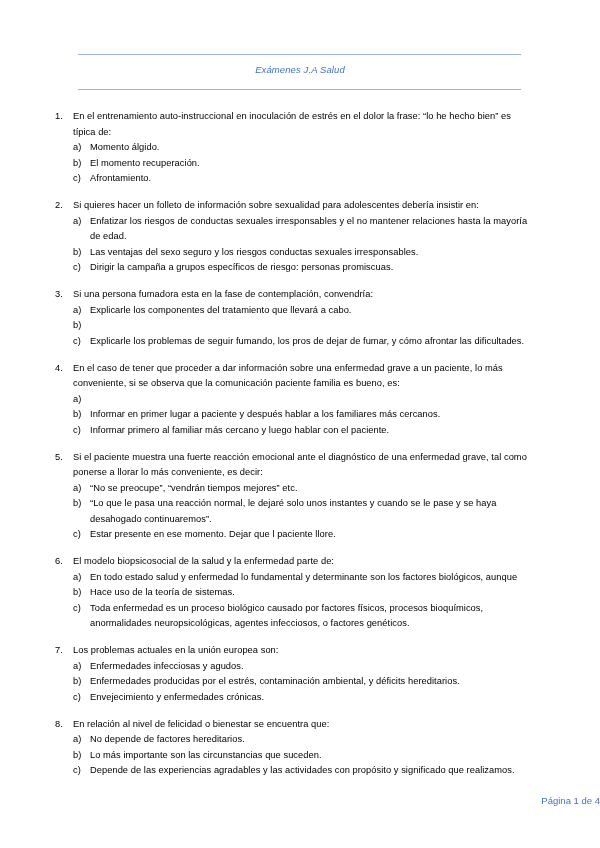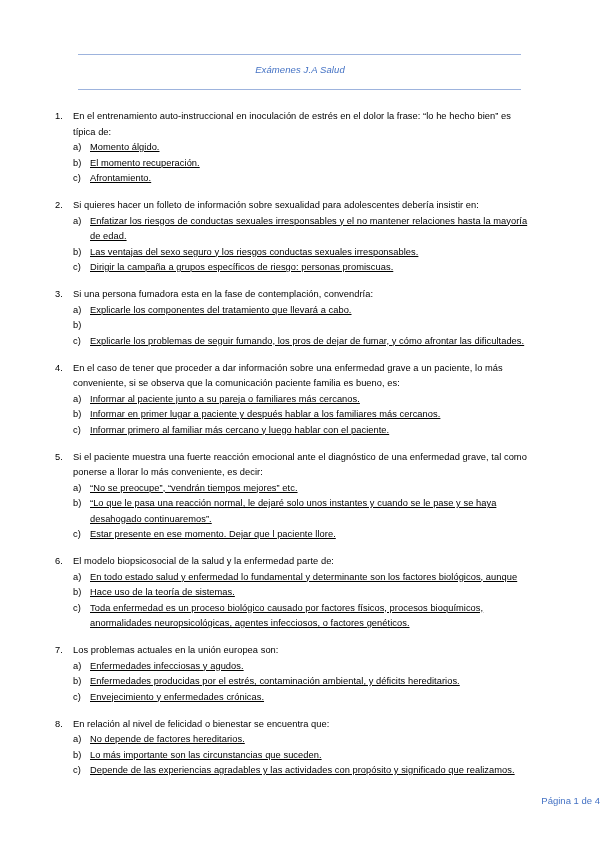--- a/index.html
+++ b/index.html
@@ -11,21 +11,21 @@
   .hr.bottom { top:89px; }
   .header-title { position:absolute; top:64px; left:0; width:600px; text-align:center;
                   font-size:9.5px; font-style:italic; color:#4472c4; letter-spacing:0.1px; }
   .questions { position:absolute; left:0; top:109px; width:600px; }
   .q { position:relative; margin-bottom:11.5px; }
   .line { position:relative; font-size:9.3px; line-height:15.5px; height:15.5px; white-space:nowrap; letter-spacing:0.05px; }
   .qnum { position:absolute; left:55px; top:0; }
   .qtext { position:absolute; left:73px; top:0; }
   .qcont { position:absolute; left:73px; top:0; }
   .optletter { position:absolute; left:73px; top:0; }
-  .opttext { position:absolute; left:90px; top:0;text-decoration:underline; }
+  .opttext { position:absolute; left:90px; top:0; }
   .footer { position:absolute; top:795px; left:0; width:600px; text-align:right;
             font-size:9.5px; color:#4472c4; }
 </style>
 </head>
 <body>
 
 <div class="page">
   <div class="hr top"></div>
   <div class="header-title">Exámenes J.A Salud</div>
   <div class="hr bottom"></div>
@@ -93,21 +93,20 @@
       <div class="q">
         <div class="line">
           <span class="qnum">4.</span>
           <span class="qtext">En el caso de tener que proceder a dar información sobre una enfermedad grave a un paciente, lo más</span>
         </div>
         <div class="line">
           <span class="qcont">conveniente, si se observa que la comunicación paciente familia es bueno, es:</span>
         </div>
         <div class="line">
           <span class="optletter">a)</span>
-          <span class="opttext">Informar al paciente junto a su pareja o familiares más cercanos.</span>
         </div>
         <div class="line">
           <span class="optletter">b)</span>
           <span class="opttext">Informar en primer lugar a paciente y después hablar a los familiares más cercanos.</span>
         </div>
         <div class="line">
           <span class="optletter">c)</span>
           <span class="opttext">Informar primero al familiar más cercano y luego hablar con el paciente.</span>
         </div>
       </div>

